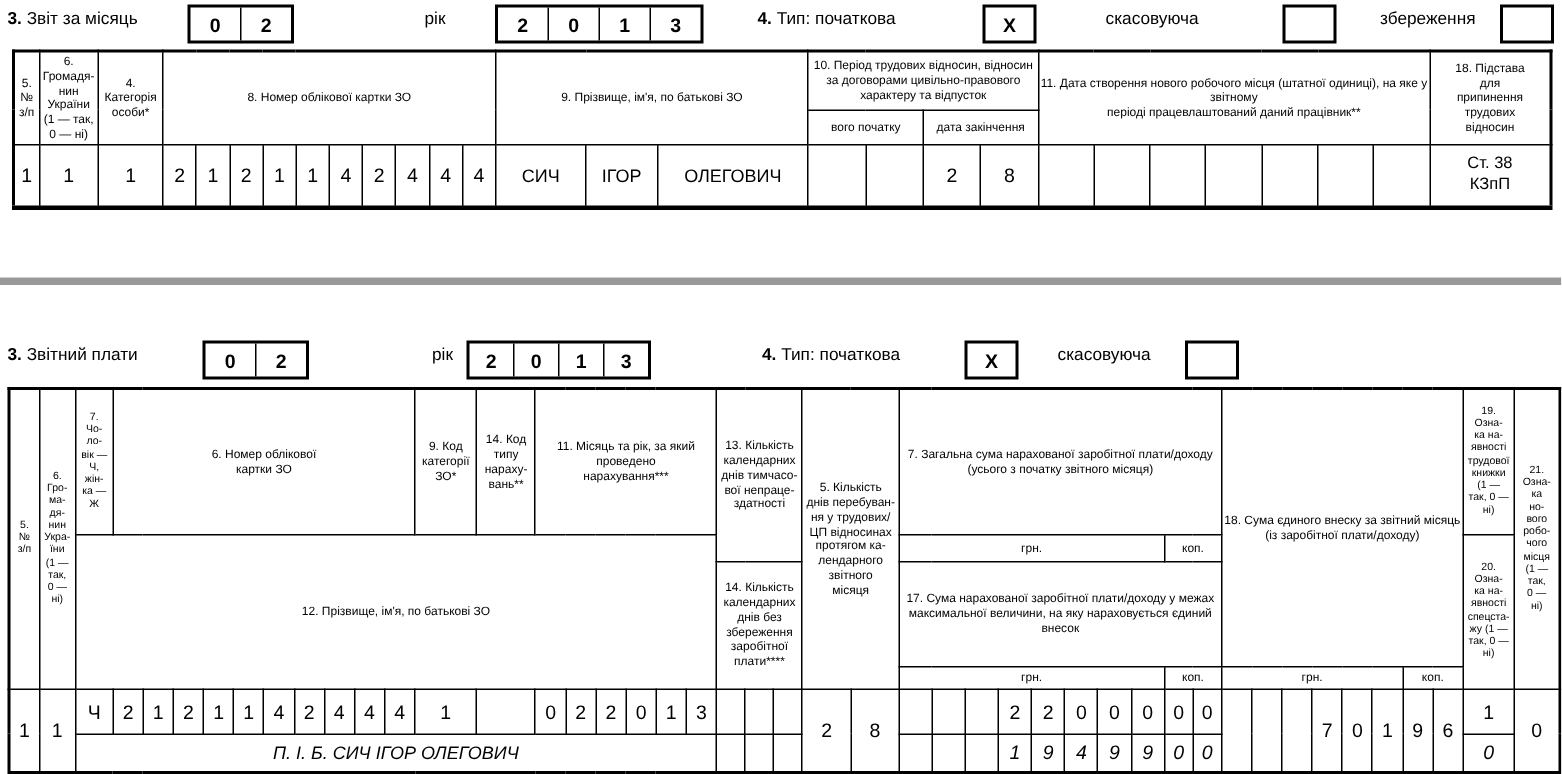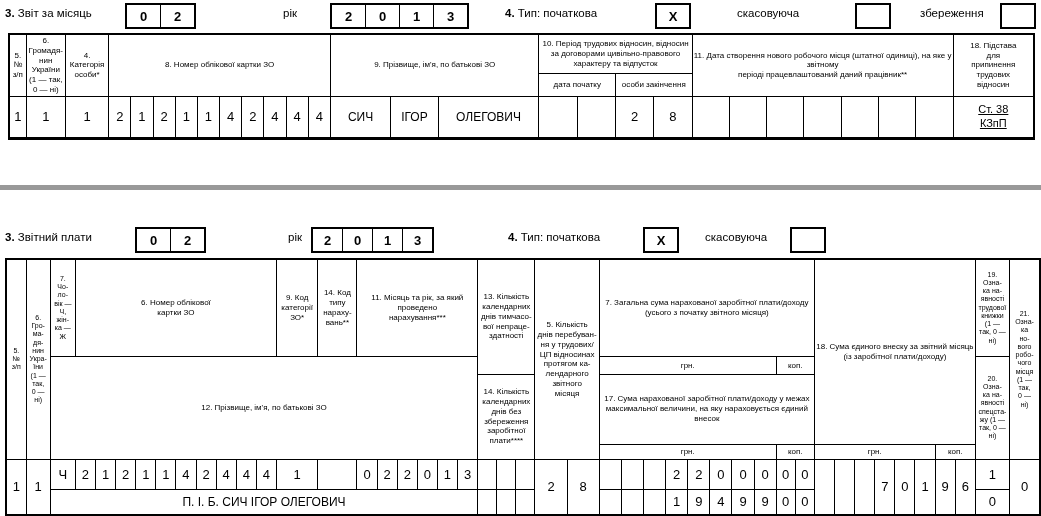--- a/index.html
+++ b/index.html
@@ -19,27 +19,27 @@
   
   .divider { position:absolute; left:0; top:185px; width:1041px; height:5px; background:#999999; }
   
   table.form { position:absolute; border-collapse:collapse; table-layout:fixed;
                border:2px solid #000; border-bottom:3px solid #000; }
   table.form td { border:1px solid #000; padding:0; text-align:center; vertical-align:middle; overflow:hidden; }
   #t1 { left:8px;  top:33px;  width:1027px; }
   #t2 { left:5px;  top:258px; width:1036px; }
   tr.h1 { height:39px; } tr.h2 { height:23px; } tr.d1 { height:42px; }
   tr.ra { height:97px; } tr.rb { height:18px; } tr.rc { height:70px; } tr.rd { height:15px; }
-  tr.r1 { height:30px; } tr.r2 { height:26px; }
+  tr.r1 { height:30px; } tr.r2 { height:26px;font-style:italic; }
   td.hc   { font-size:8px;  line-height:1.22; white-space:pre-line; padding:1px; }
   td.tiny { font-size:7px;  line-height:1.18; white-space:pre-line; padding:0; }
   td.dv   { font-size:13px; }
   td.nm   { font-size:12px; }
   td.pib  { font-size:12px; text-align:left; padding-left:5px; white-space:nowrap; }
-  td.term { font-size:11px; line-height:1.25; white-space:pre-line;text-decoration:underline; }
+  td.term { font-size:11px; line-height:1.25; white-space:pre-line; }
   td.money{ font-size:8px; }
 </style>
 </head>
 <body>
 
 <div class="page">
 
   <div class="title-row" style="top:2px">
     <span class="t-item" style="left:5px"><span class="t-num">3.</span> <span>Звіт за місяць</span></span>
     <span class="boxes" style="left:125px">
@@ -116,22 +116,22 @@
 характеру та відпусток</td>
       <td class="hc" rowspan="2" colspan="7">11. Дата створення нового робочого місця (штатної одиниці), на яке у звітному
 періоді працевлаштований даний працівник**</td>
       <td class="hc" rowspan="2">18. Підстава
 для
 припинення
 трудових
 відносин</td>
     </tr>
     <tr class="h2">
-      <td class="hc" colspan="2">дата початку</td>
-      <td class="hc" colspan="2">особи закінчення</td>
+      <td class="hc" colspan="2">вого початку</td>
+      <td class="hc" colspan="2">дата закінчення</td>
     </tr>
     <tr class="d1">
       <td class="dv">1</td>
       <td class="dv">1</td>
       <td class="dv">1</td>
       <td class="dv">2</td>
       <td class="dv">1</td>
       <td class="dv">2</td>
       <td class="dv">1</td>
       <td class="dv">1</td>

